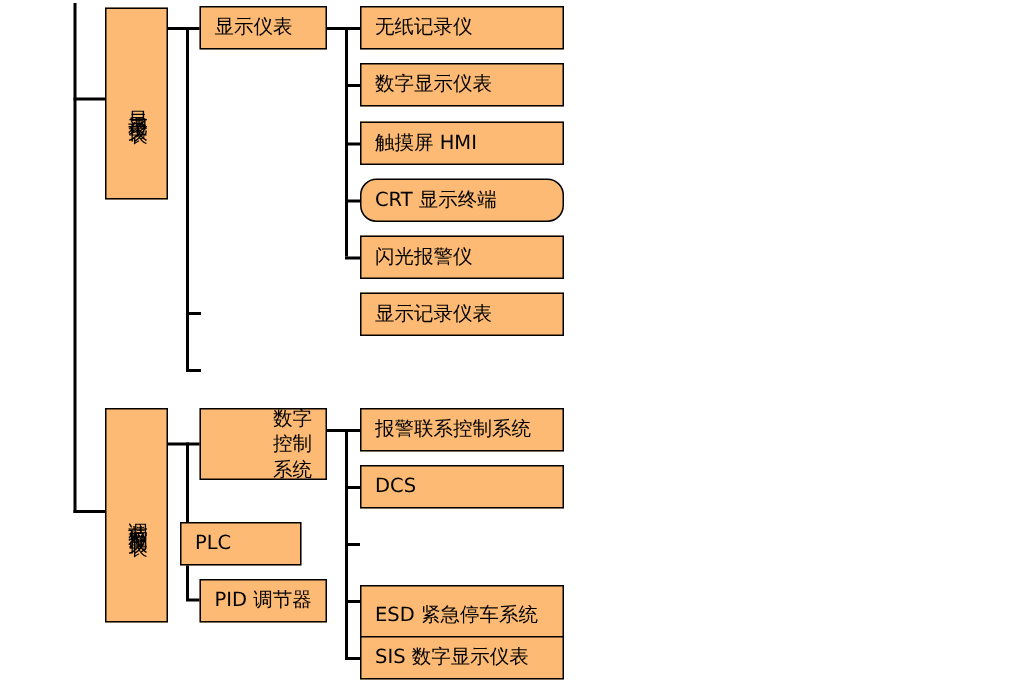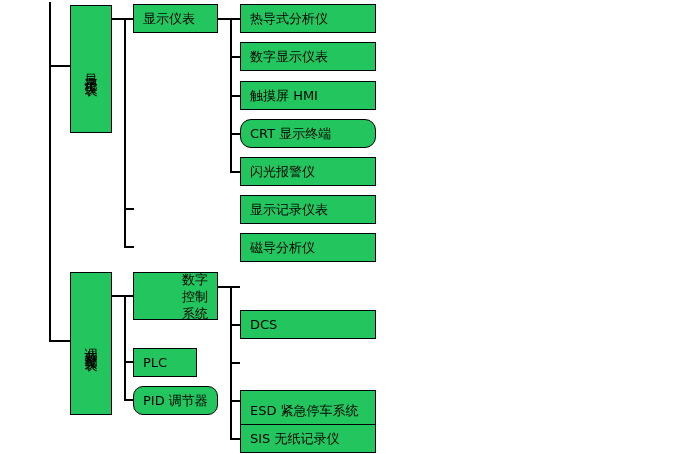--- a/index.html
+++ b/index.html
@@ -12,21 +12,21 @@
     width: 686px;
     height: 454px;
     background: #ffffff;
     font-family: "DejaVu Sans", "Liberation Sans", sans-serif;
     overflow: hidden;
   }
   .node {
     position: absolute;
     box-sizing: border-box;
     border: 1.6px solid #000000;
-    background: #22c55e;
+    background: #fdba74;
     color: #000000;
     font-size: 13px;
     line-height: 17px;
     display: flex;
     align-items: center;
     padding-left: 9px;
     padding-right: 4px;
     white-space: pre-line;
   }
   .node.vertical {
@@ -87,39 +87,39 @@
 
   <div class="node vertical" style="left:70px; top:272px; width:42px; height:143px;">调节控制仪表</div>
 
   <div class="node" style="left:133px; top:4px; width:85px; height:29px;">显示仪表</div>
 
 
 
   <div class="node twoline" style="left:133px; top:272px; width:85px; height:48px;">数字控制
 系统</div>
 
-  <div class="node" style="left:133px; top:348px; width:64px; height:29px;">PLC</div>
+  <div class="node" style="left:120px; top:348px; width:81px; height:29px;">PLC</div>
 
-  <div class="node" style="left:133px; top:386px; width:85px; height:29px;border-radius:10px;">PID 调节器</div>
+  <div class="node" style="left:133px; top:386px; width:85px; height:29px;">PID 调节器</div>
 
-  <div class="node" style="left:240px; top:4px; width:136px; height:29px;">热导式分析仪</div>
+  <div class="node" style="left:240px; top:4px; width:136px; height:29px;">无纸记录仪</div>
 
   <div class="node" style="left:240px; top:42px; width:136px; height:29px;">数字显示仪表</div>
 
   <div class="node" style="left:240px; top:81px; width:136px; height:29px;">触摸屏 HMI</div>
 
   <div class="node" style="left:240px; top:119px; width:136px; height:29px;border-radius:11px;">CRT 显示终端</div>
 
   <div class="node" style="left:240px; top:157px; width:136px; height:29px;">闪光报警仪</div>
 
   <div class="node" style="left:240px; top:195px; width:136px; height:29px;">显示记录仪表</div>
 
-  <div class="node" style="left:240px; top:233px; width:136px; height:29px;">磁导分析仪</div>
 
+  <div class="node" style="left:240px; top:272px; width:136px; height:29px;">报警联系控制系统</div>
 
   <div class="node" style="left:240px; top:310px; width:136px; height:29px;">DCS</div>
 
 
   <div class="node" style="left:240px; top:390px; width:136px; height:40px;">ESD 紧急停车系统</div>
 
-  <div class="node" style="left:240px; top:424px; width:136px; height:29px;">SIS 无纸记录仪</div>
+  <div class="node" style="left:240px; top:424px; width:136px; height:29px;">SIS 数字显示仪表</div>
 
 </div>
 
 </body></html>

